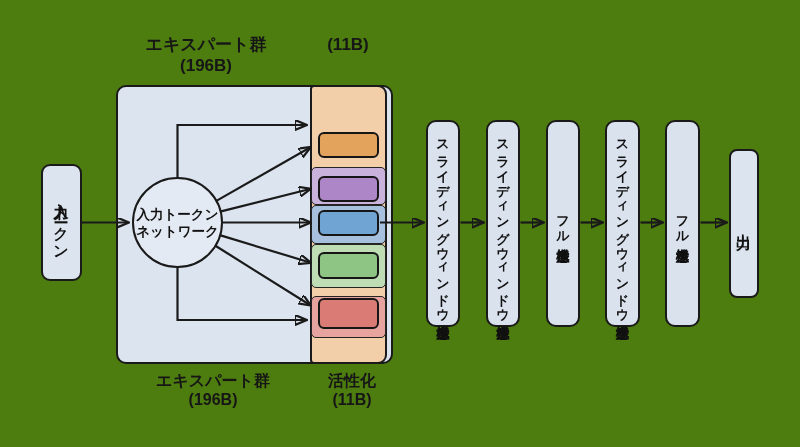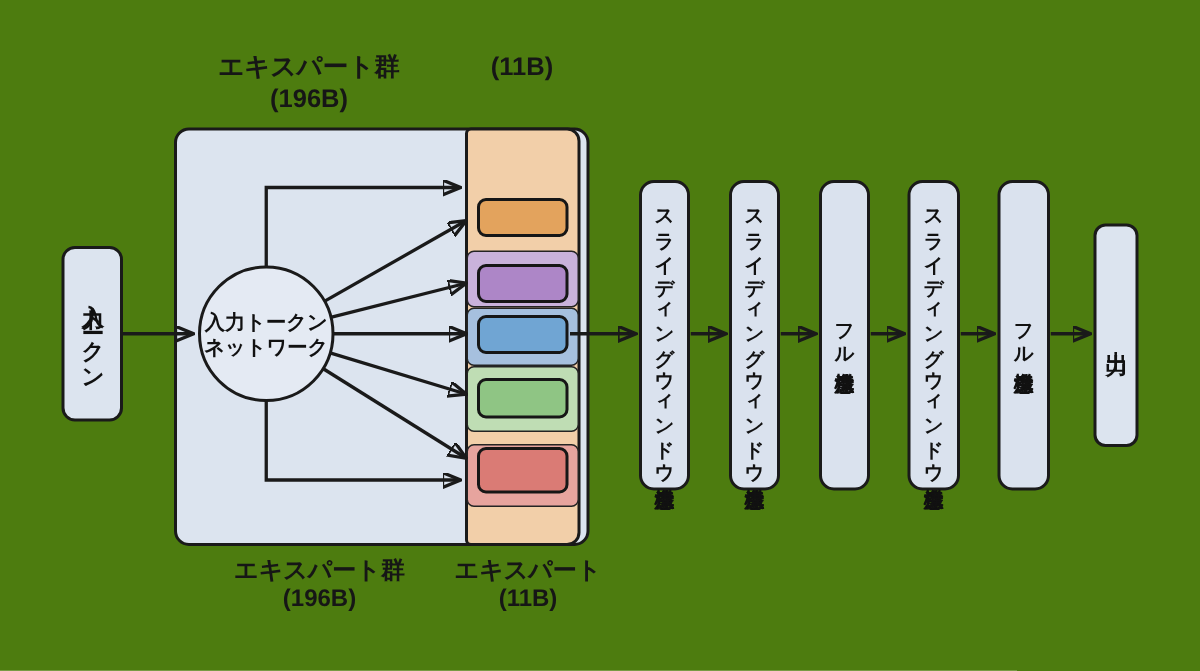--- a/index.html
+++ b/index.html
@@ -181,21 +181,21 @@
 
   <div class="node output-box">
     <span class="vtext">出力</span>
   </div>
 
   <div class="blabel" style="left:113px; top:371px; width:200px;">
     <span>エキスパート群</span>
     <span>(196B)</span>
   </div>
   <div class="blabel" style="left:272px; top:371px; width:160px;">
-    <span>エキスパート</span>
+    <span>活性化</span>
     <span>(11B)</span>
   </div>
 
   <svg class="arrows" viewBox="0 0 800 447" xmlns="http://www.w3.org/2000/svg">
     <defs>
       <marker id="ah" markerUnits="userSpaceOnUse" markerWidth="13" markerHeight="11" refX="11" refY="5" orient="auto">
         <path d="M0,0 L12,5 L0,10 Z" fill="#1a1a1a" stroke="none"></path>
       </marker>
     </defs>
     <line x1="82" y1="222.5" x2="128" y2="222.5" marker-end="url(#ah)"></line>

